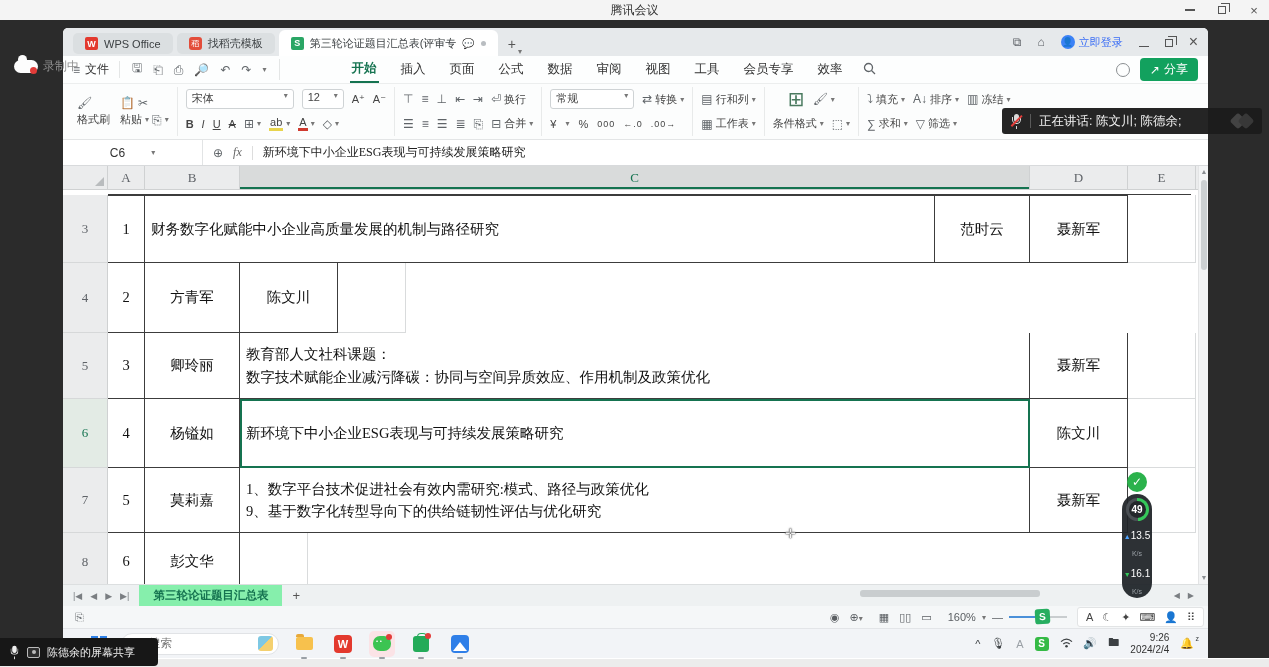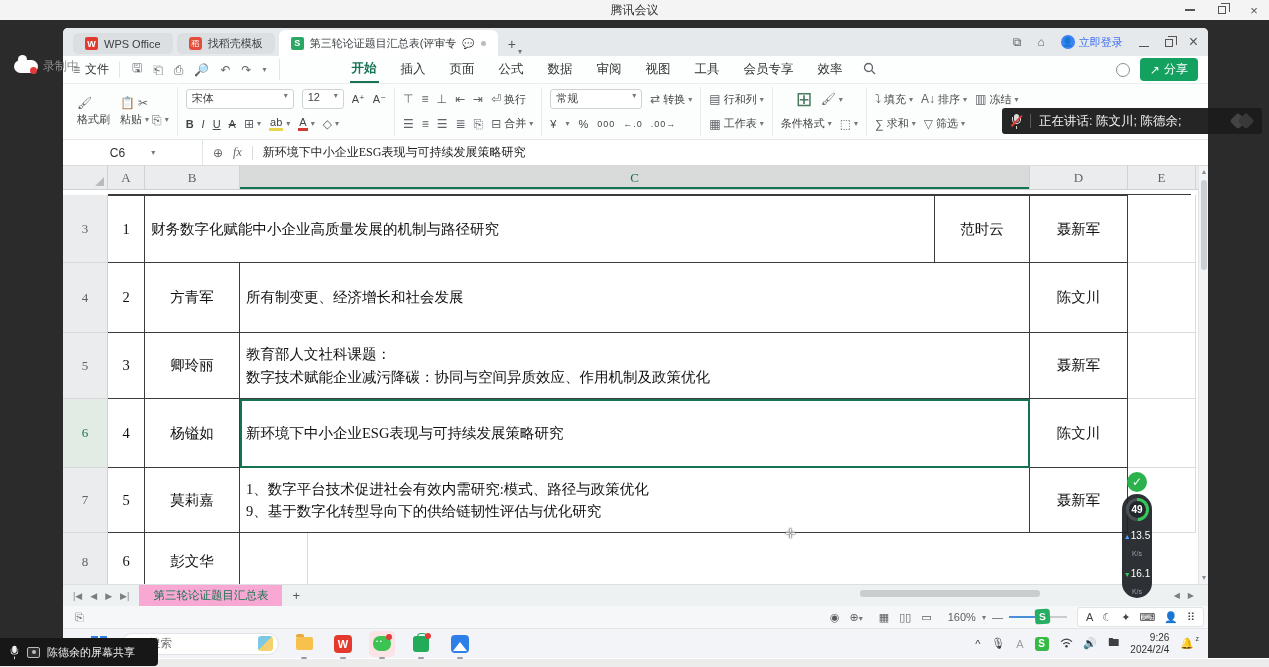--- a/index.html
+++ b/index.html
@@ -114,21 +114,21 @@
   .cell.selcell { outline:2px solid #157350; outline-offset:-2px; }
   .h68{height:68px}.h70{height:70px}.h66{height:66px}.h69{height:69px}.h65{height:65px}.h58{height:58px}
   .vscroll { position:absolute; right:0; top:0; width:10px; height:100%; background:#f3f4f5; border-left:1px solid #e3e4e5; }
   .vthumb { position:absolute; left:1.5px; top:14px; width:6px; height:90px; background:#ccd0d2; border-radius:3px; }
   .varrow { position:absolute; left:0; width:10px; font-size:7px; color:#8b8f93; text-align:center; }
   .cursor-cross { position:absolute; left:722px; top:360px; color:#f5f5f5; font-size:13px; text-shadow:0 0 2px #444, 0 0 1px #000; z-index:5; }
 
   
   .sheetbar { height:22px; background:#eef1f2; border-top:1px solid #dcdfe0; display:flex; align-items:center; font-size:11px; color:#666; position:relative; }
   .nav-arrows { display:flex; gap:8px; padding:0 10px; font-size:9px; color:#7a7e82; }
-  .sheet-tab { background:#f9a8d4; height:100%; display:flex; align-items:center; padding:0 14px; font-size:11.5px; color:#157350; font-weight:normal; }
+  .sheet-tab { background:#86efac; height:100%; display:flex; align-items:center; padding:0 14px; font-size:11.5px; color:#157350; font-weight:bold; }
   .add-sheet { padding:0 10px; font-size:13px; color:#555; }
   .hscroll-thumb { position:absolute; left:797px; top:5px; width:180px; height:7px; background:#c9cdcf; border-radius:3px; }
   .hscroll-arrows { position:absolute; right:14px; display:flex; gap:8px; font-size:8px; color:#7a7e82; }
 
   
   .statusbar { height:22px; background:#f5f7f8; display:flex; align-items:center; position:relative; font-size:11px; color:#5a5e62; }
   .stat-left { padding:0 12px; font-size:11px; color:#6a6e72; }
   .stat-right { position:absolute; right:4px; display:flex; align-items:center; gap:10px; }
   .vmode { display:flex; gap:10px; padding:0 6px; font-size:11px; color:#5a5e62; }
   .zoom-ctl { display:flex; align-items:center; gap:6px; }
@@ -358,21 +358,21 @@
         <span class="gico">⎘</span>
         <span class="tbtn">
             <span class="gico">⊟</span>
             <span>合并</span>
             <span class="caret">▾</span>
           </span>
       </div>
     </div>
     <div class="tg">
       <div class="trow">
-        <span class="selbox" style="width:92px">
+        <span class="selbox" style="width:84px">
             <span>常规</span>
             <span class="caret">▾</span>
           </span>
         <span class="tbtn">
             <span class="gico">⇄</span>
             <span>转换</span>
             <span class="caret">▾</span>
           </span>
       </div>
       <div class="trow num-seg">
@@ -481,21 +481,20 @@
       <div class="cell ctr col-a" style="border-top:1px solid #3c3c3c">1</div>
       <div class="cell c-col col-c" style="border-top:1px solid #3c3c3c">财务数字化赋能中小企业高质量发展的机制与路径研究</div>
       <div class="cell ctr col-b" style="border-top:1px solid #3c3c3c">范时云</div>
       <div class="cell ctr col-d" style="border-top:1px solid #3c3c3c">聂新军</div>
       <div class="cell e-col col-e"></div>
     </div>
     <div class="r h70">
       <div class="rowhdr">4</div>
       <div class="cell ctr col-a">2</div>
       <div class="cell ctr col-b">方青军</div>
-      <div class="cell c-col col-c">所有制变更、经济增长和社会发展</div>
       <div class="cell ctr col-d">陈文川</div>
       <div class="cell e-col col-e"></div>
     </div>
     <div class="r h66">
       <div class="rowhdr">5</div>
       <div class="cell ctr col-a">3</div>
       <div class="cell ctr col-b">卿玲丽</div>
       <div class="cell c-col col-c">教育部人文社科课题：
 数字技术赋能企业减污降碳：协同与空间异质效应、作用机制及政策优化</div>
       <div class="cell ctr col-d">聂新军</div>

